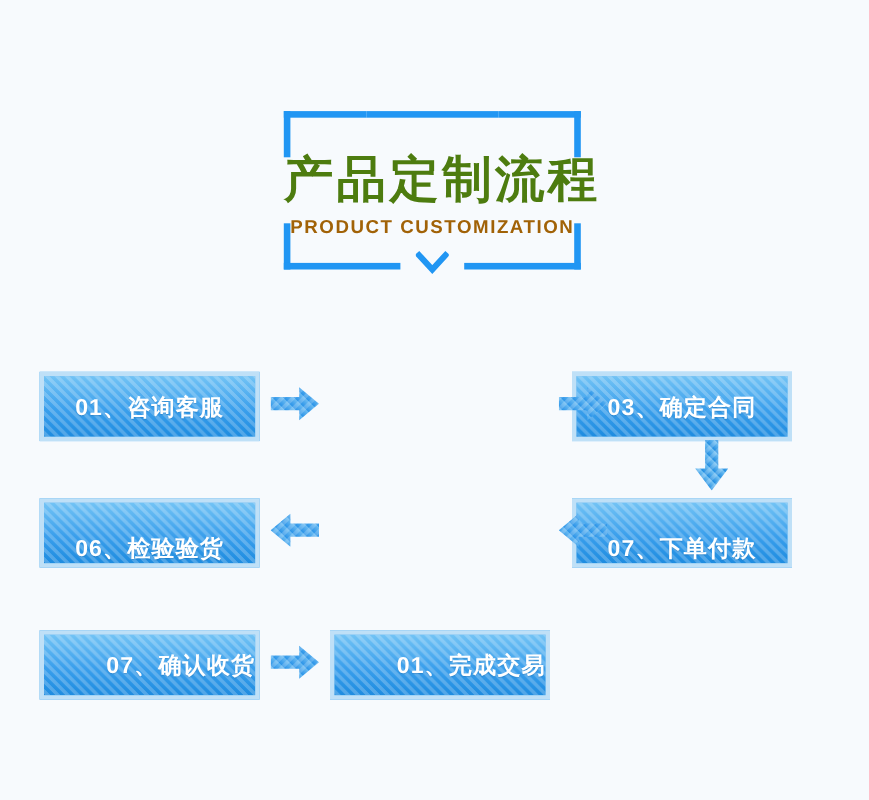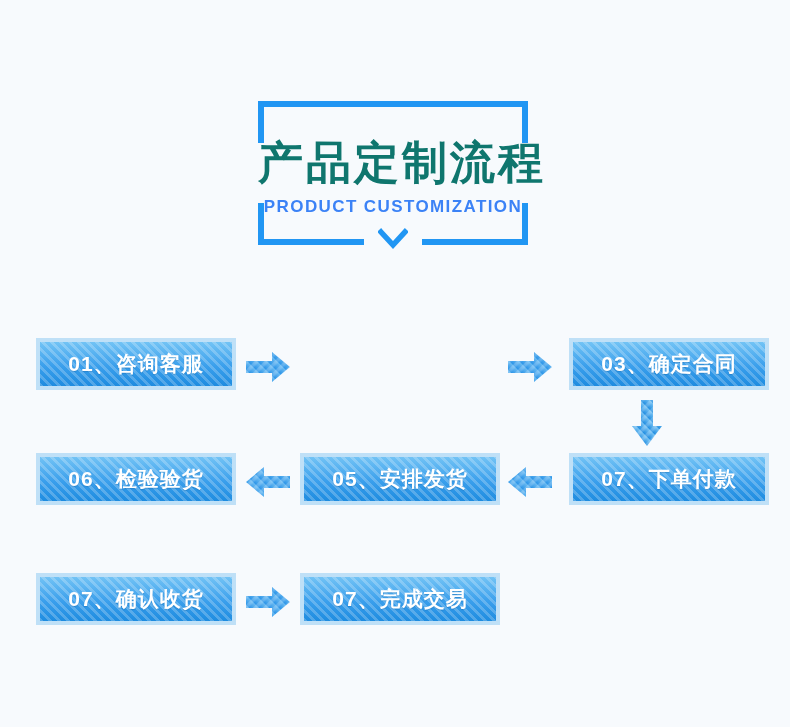--- a/index.html
+++ b/index.html
@@ -53,44 +53,44 @@
   }
 
   .title-cn {
     position: absolute;
     left: 0;
     right: 0;
     top: 34px;
     text-align: center;
     font-size: 45px;
     font-weight: bold;
-    color: #0f766e;
+    color: #4d7c0f;
     letter-spacing: 3px;
     line-height: 56px;
     white-space: nowrap;
   }
 
   .title-en {
     position: absolute;
     left: 0;
     right: 0;
     top: 96px;
     text-align: center;
     font-size: 17px;
     font-weight: bold;
-    color: #3b82f6;
+    color: #a16207;
     letter-spacing: 1.4px;
     white-space: nowrap;
   }
 
   
   .flowbox {
     position: absolute;
     width: 200px;
-    height: 52px;
+    height: 63px;
     border: 4px solid #bfe0f7;
     background-color: #3aa3ee;
     background-image:
       linear-gradient(45deg,
         rgba(255,255,255,0.22) 25%, rgba(255,255,255,0) 25%,
         rgba(255,255,255,0) 50%, rgba(255,255,255,0.22) 50%,
         rgba(255,255,255,0.22) 75%, rgba(255,255,255,0) 75%,
         rgba(255,255,255,0) 100%),
       linear-gradient(to bottom, #72c3f5 0%, #3a9fec 55%, #1e8ce0 100%);
     background-size: 9px 9px, 100% 100%;
@@ -104,25 +104,25 @@
     font-size: 21px;
     font-weight: bold;
     letter-spacing: 1px;
     white-space: nowrap;
     text-shadow: 0 1px 1px rgba(0,70,130,0.25);
   }
 
   
   .col-1 { left: 36px;  }
   .col-2 { left: 300px; }
-  .col-3 { left: 569px; }
+  .col-3 { left: 520px; }
 
   .row-1 { top: 338px; }
-  .row-2 { top: 453px; }
-  .row-3 { top: 573px; }
+  .row-2 { top: 453px; align-items: flex-end; }
+  .row-3 { top: 573px; justify-content: flex-end; }
 
   
   .arrow {
     position: absolute;
     width: 44px;
     height: 34px;
   }
   .arrow-r1 { left: 246px; top: 350px; }
   .arrow-r2 { left: 508px; top: 350px; }
   .arrow-d  { left: 630px; top: 400px; width: 34px; height: 46px; }
@@ -157,32 +157,29 @@
   <div class="flowbox col-1 row-1">
     <span class="label">01、咨询客服</span>
   </div>
   <div class="flowbox col-3 row-1">
     <span class="label">03、确定合同</span>
   </div>
 
   <div class="flowbox col-3 row-2">
     <span class="label">07、下单付款</span>
   </div>
-  <div class="flowbox col-2 row-2">
-    <span class="label">05、安排发货</span>
-  </div>
   <div class="flowbox col-1 row-2">
     <span class="label">06、检验验货</span>
   </div>
 
   <div class="flowbox col-1 row-3">
     <span class="label">07、确认收货</span>
   </div>
   <div class="flowbox col-2 row-3">
-    <span class="label">07、完成交易</span>
+    <span class="label">01、完成交易</span>
   </div>
 
   <svg class="arrow arrow-r1" viewBox="0 0 44 34">
     <defs>
       <linearGradient id="gR1" x1="0" y1="0" x2="0" y2="1">
         <stop offset="0%" stop-color="#6dbcf2"></stop>
           <stop offset="100%" stop-color="#2a93e8"></stop>
       </linearGradient>
       <pattern id="pR1" width="7" height="7" patternUnits="userSpaceOnUse" patternTransform="rotate(45)">
         <rect width="7" height="7" fill="url(#gR1)"></rect>

